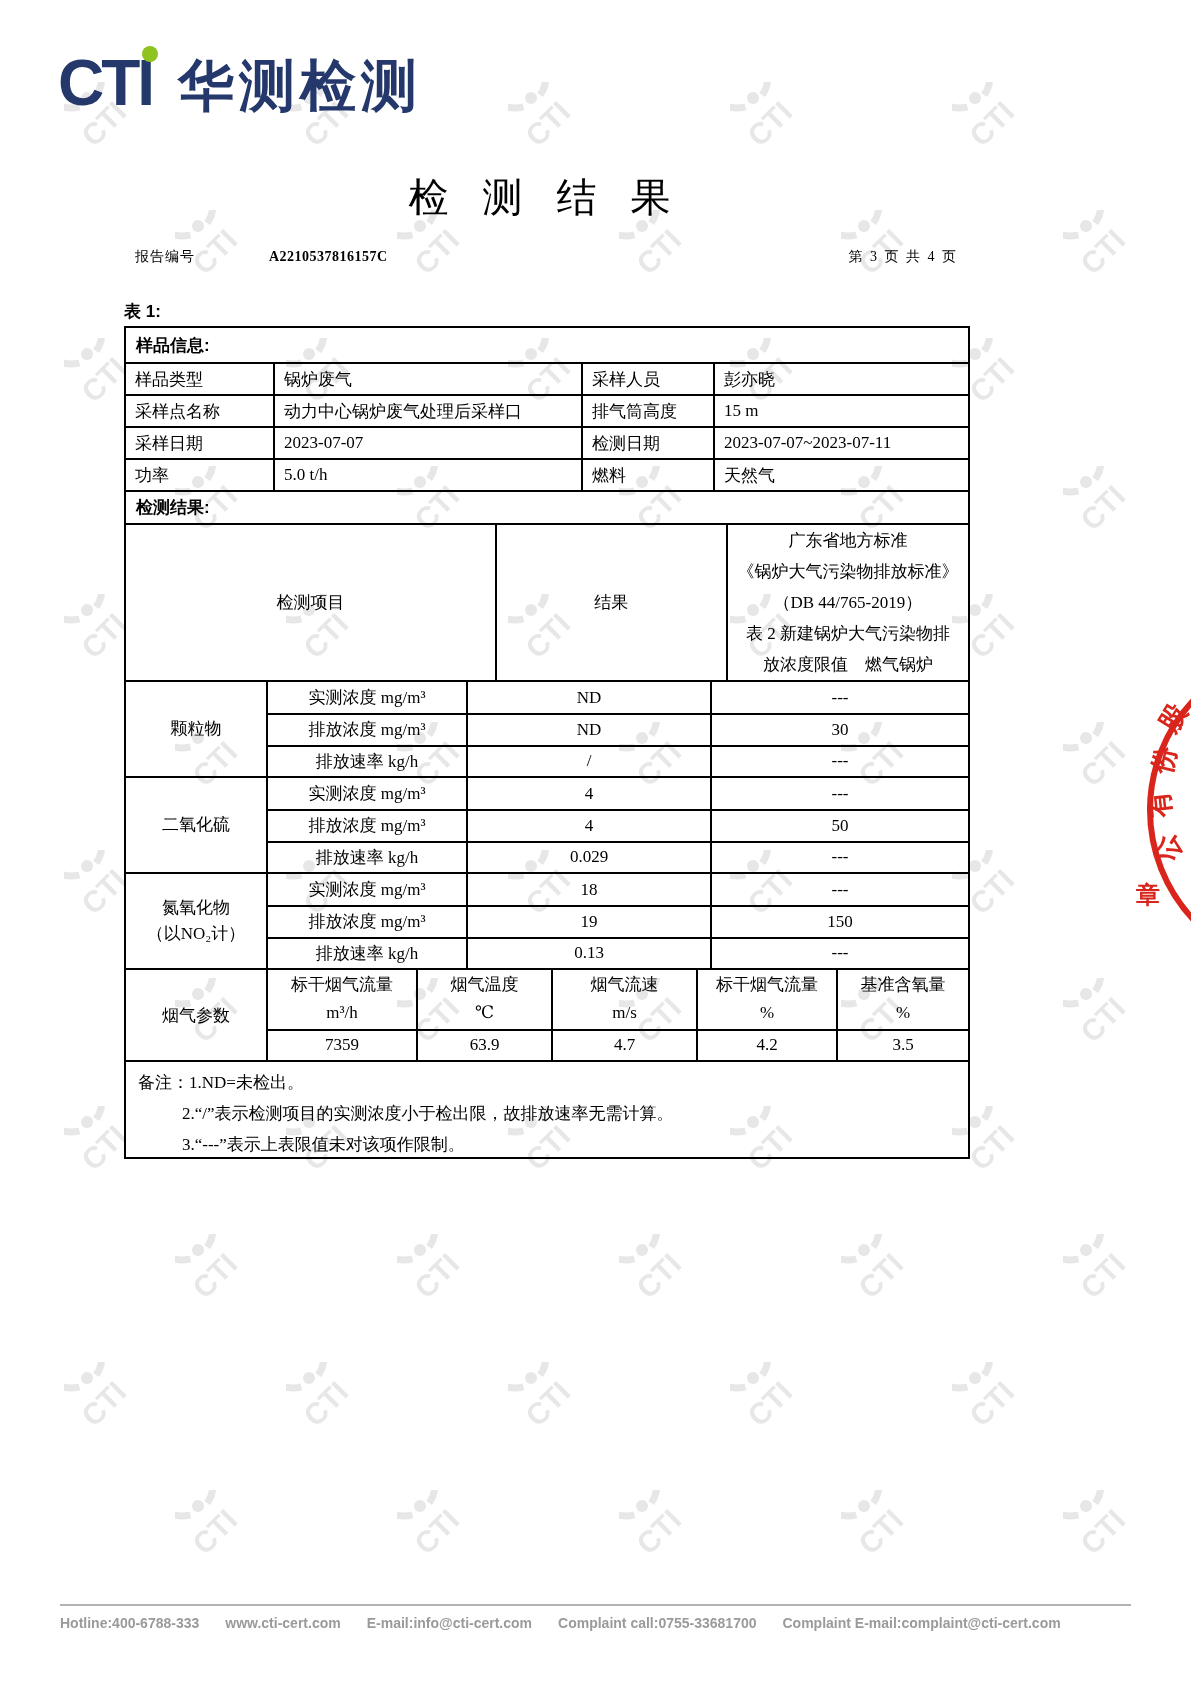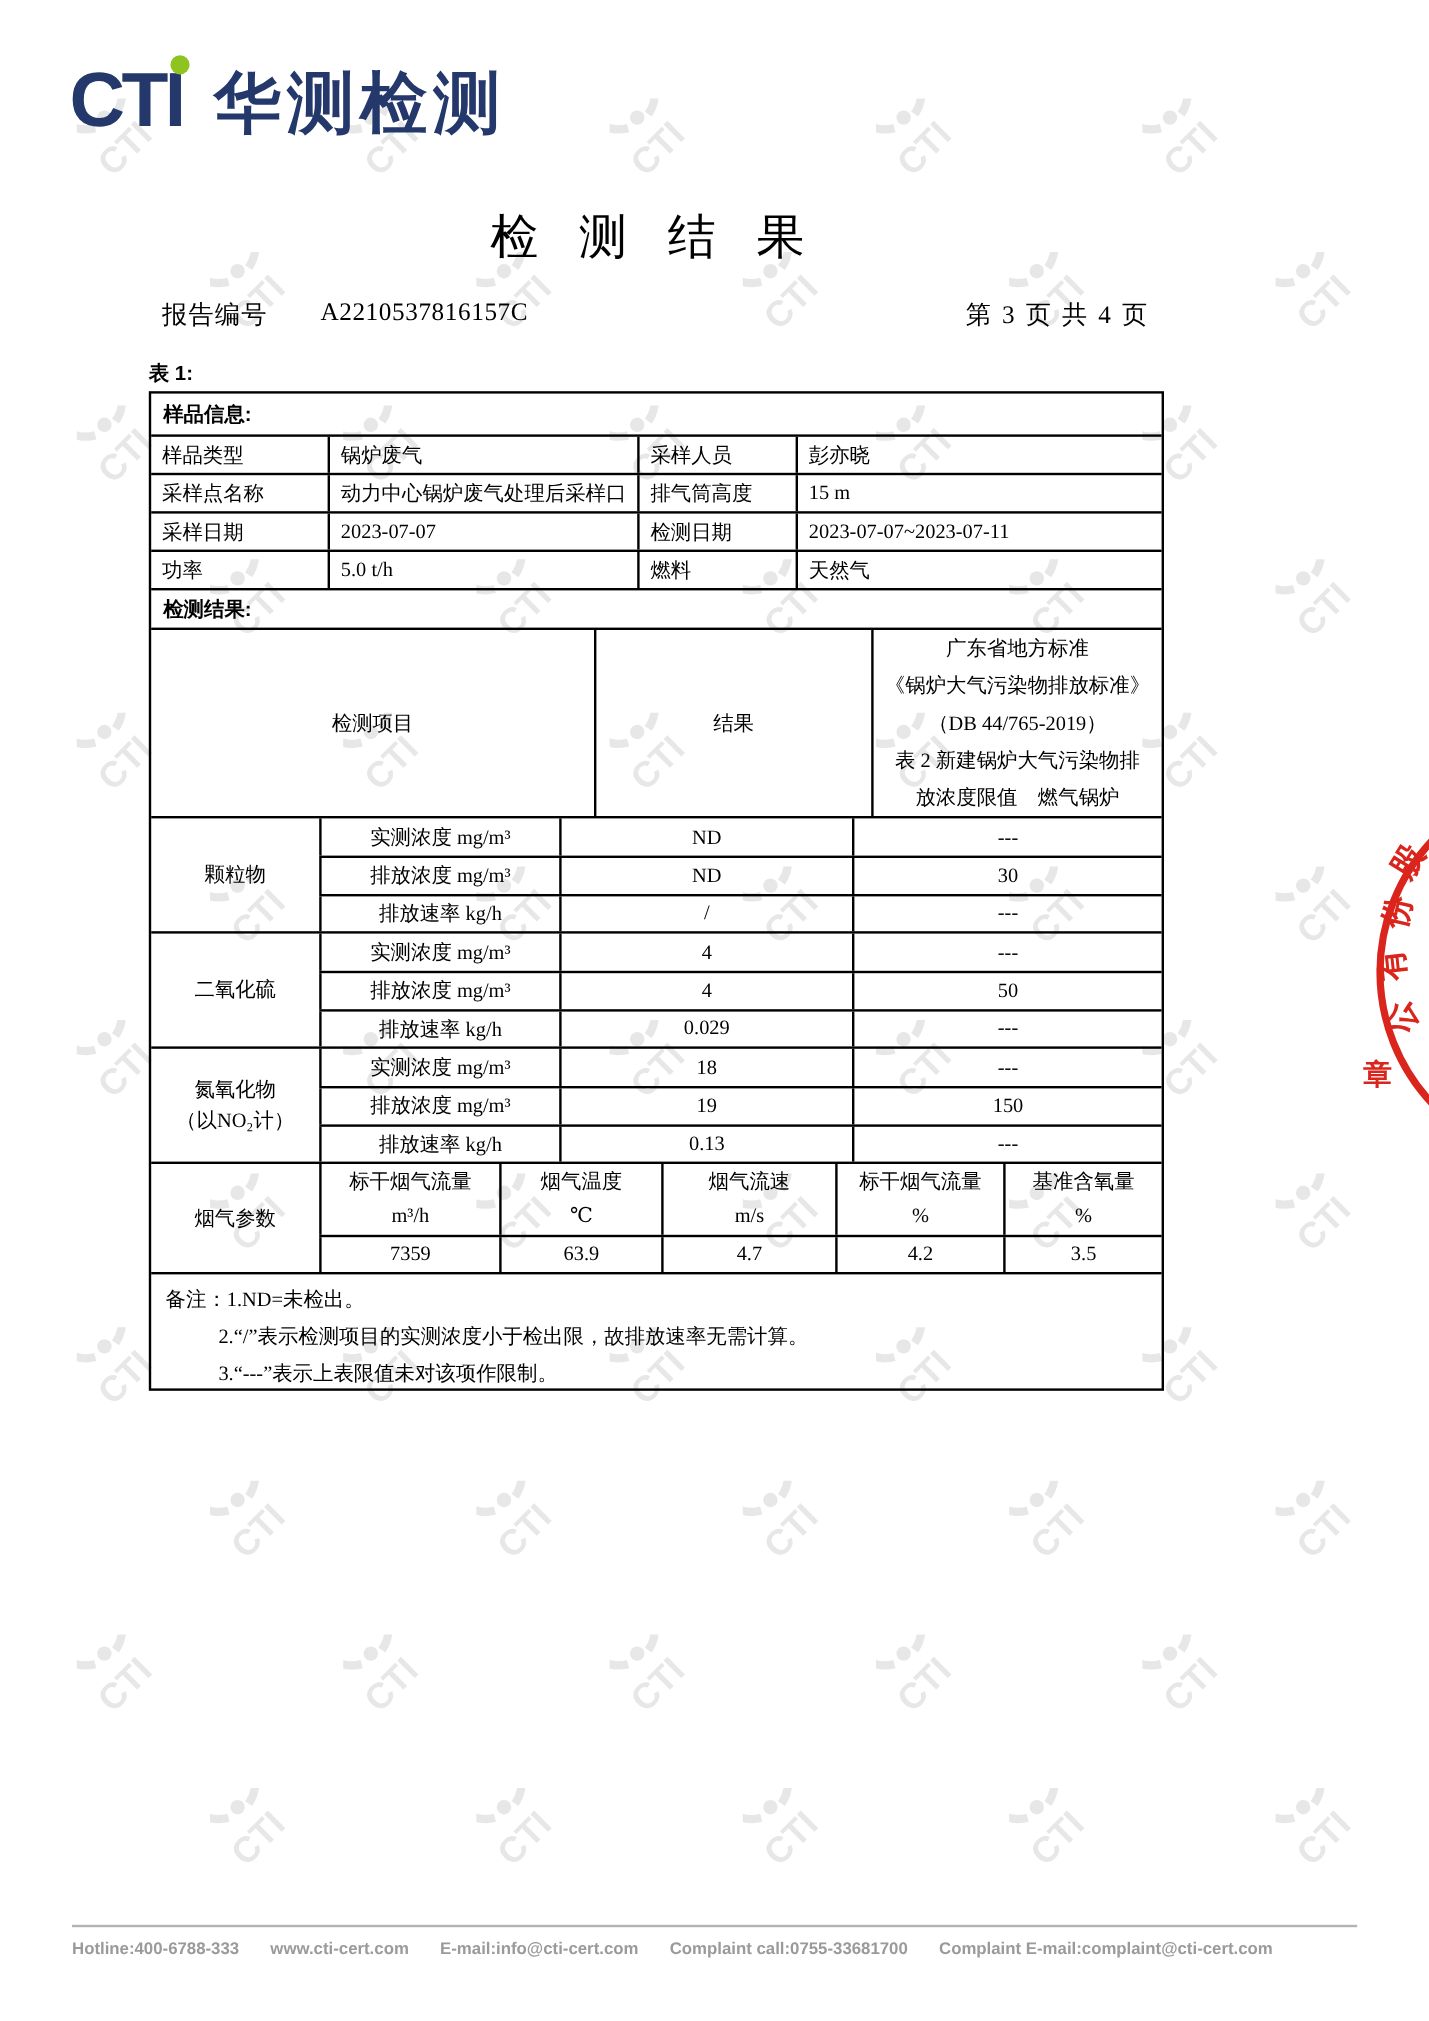--- a/index.html
+++ b/index.html
@@ -21,45 +21,45 @@
     color:#24386b;position:relative;
   }
   .logo-dot{position:absolute;width:16px;height:16px;border-radius:50%;background:#8fc31f;left:84px;top:0px;}
   .logo-cn{
     font-family:"Liberation Sans","DejaVu Sans",sans-serif;
     font-weight:800;font-size:56px;letter-spacing:5px;color:#24386b;margin-left:26px;
   }
   
   .title{position:absolute;left:123px;width:845px;top:158px;text-align:center;
     font-size:40px;letter-spacing:12px;z-index:1;margin-top:12px;}
-  .report-row{position:absolute;left:135px;top:248px;width:833px;display:flex;align-items:flex-start;
-    font-size:21px;z-index:1;}
+  .report-row{position:absolute;left:135px;top:248px;width:833px;display:flex;align-items:center;
+    font-size:14px;z-index:1;}
   .report-label{letter-spacing:1px;}
-  .report-number{margin-left:44px;letter-spacing:.5px;}
+  .report-number{margin-left:74px;letter-spacing:.5px;font-weight:bold;}
   .report-page{margin-left:auto;margin-right:10px;letter-spacing:2px;}
   .tbl-label{position:absolute;left:124px;top:300px;z-index:1;
     font-family:"Liberation Sans","DejaVu Sans",sans-serif;font-weight:700;font-size:17px;}
   
   .doc-table{
     position:absolute;left:124px;top:326px;width:846px;height:833px;z-index:1;
     border:2px solid #000;box-sizing:border-box;
     display:flex;flex-direction:column;font-size:17px;
   }
   .doc-table *{box-sizing:border-box;}
   .trow{display:flex;border-top:2px solid #000;flex:0 0 auto;}
   .trow.first{border-top:none;}
   .sec-header{
     font-family:"Liberation Sans","DejaVu Sans",sans-serif;font-weight:700;
     padding-left:10px;display:flex;align-items:center;
   }
   .cell{display:flex;align-items:center;padding:0 9px;overflow:hidden;}
   .bl{border-left:2px solid #000;}
   .center{justify-content:center;padding:0 2px;}
   
-  .a1{width:147px;} .a2{width:258px;} .a3{width:132px;} .a4{width:255px;}
+  .a1{width:147px;} .a2{width:308px;} .a3{width:132px;} .a4{width:255px;}
   
   .rhead{height:157px;}
   .h-item{width:390px;display:flex;align-items:center;justify-content:center;}
   .h-res{width:244px;display:flex;align-items:center;justify-content:center;}
   .h-std{width:256px;display:flex;flex-direction:column;justify-content:center;text-align:center;line-height:31px;font-size:17px;}
   
   .rgroup{height:96px;}
   .gname{width:142px;display:flex;flex-direction:column;align-items:center;justify-content:center;line-height:26px;}
   .gsub{width:702px;display:flex;flex-direction:column;}
   .srow{display:flex;height:32px;border-top:2px solid #000;}

